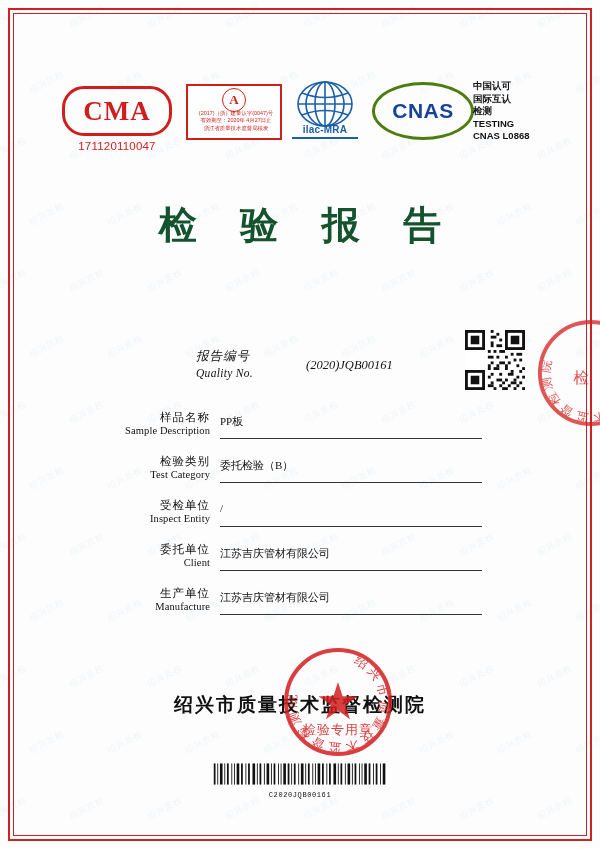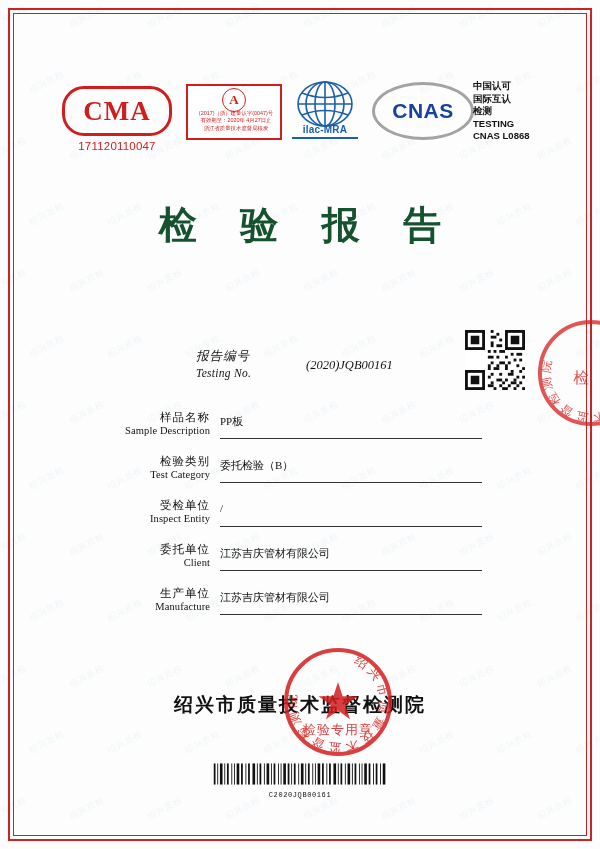--- a/index.html
+++ b/index.html
@@ -126,21 +126,21 @@
   }
   .ilac-bar {
     position: absolute; left: 4px; top: 57px; width: 66px; height: 1.5px;
     background: #1a5fa8;
   }
 
   
   .cnas-wrap { position: absolute; left: 372px; top: 10px; }
   .cnas-ellipse {
     width: 96px; height: 52px;
-    border: 3px solid #a3a3a3;
+    border: 3px solid #4d7c0f;
     border-radius: 50%;
     display: flex; align-items: center; justify-content: center;
     color: #15429a;
     font-family: "Liberation Sans", sans-serif;
     font-weight: bold;
     font-size: 21px;
     letter-spacing: .5px;
   }
 
   
@@ -462,21 +462,21 @@
       <div>CNAS L0868</div>
     </div>
   </div>
 
   <div id="title-block">
     <div id="title-cn">检 验 报 告</div>
   </div>
 
   <div id="reportno">
     <div class="lbl-cn">报告编号</div>
-    <div class="lbl-en">Testing No.</div>
+    <div class="lbl-en">Quality No.</div>
     <div class="value">(2020)JQB00161</div>
   </div>
 
   <svg id="qr" viewBox="0 0 21 21">
     <rect width="21" height="21" fill="#ffffff"></rect>
     <g fill="#111111">
       <rect x="0" y="0" width="7" height="1"></rect>
         <rect x="0" y="0" width="1" height="7"></rect>
       <rect x="6" y="0" width="1" height="7"></rect>
         <rect x="0" y="6" width="7" height="1"></rect>

